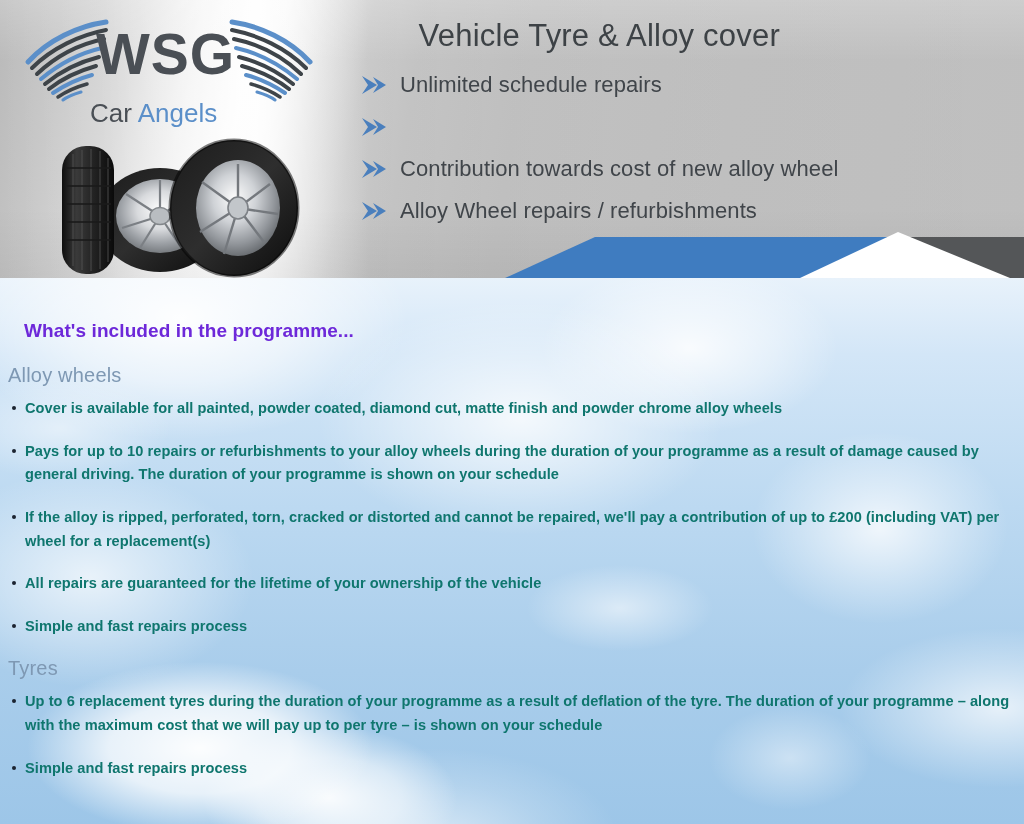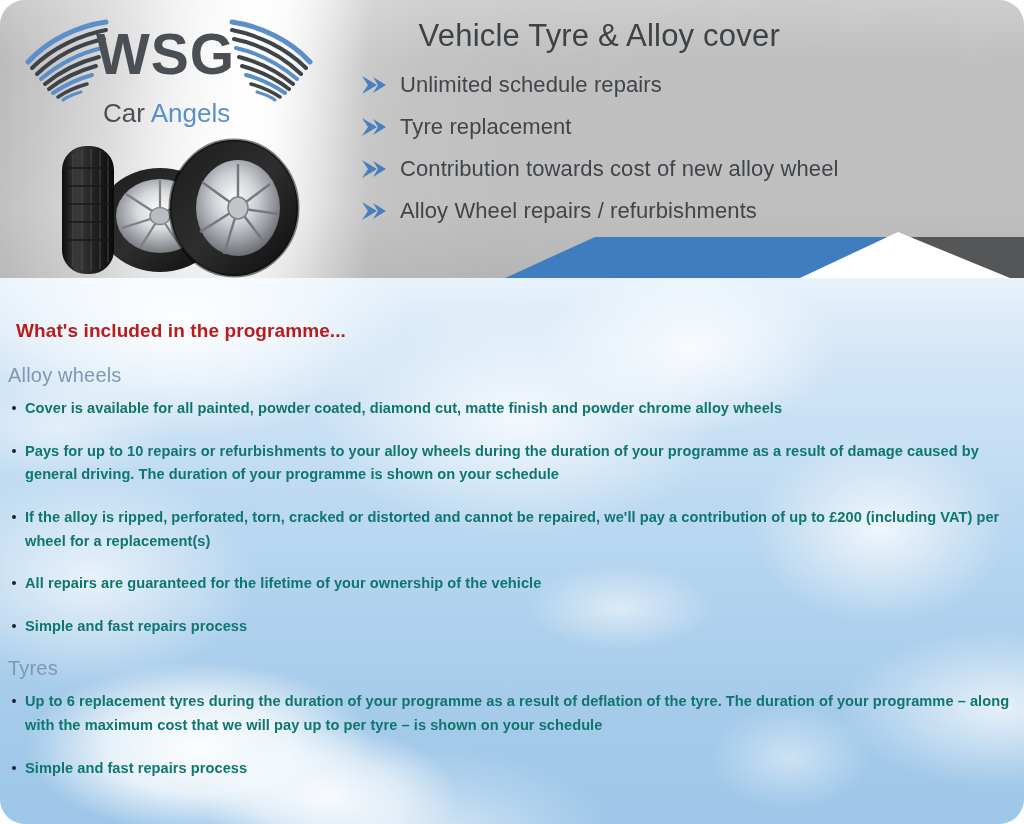--- a/index.html
+++ b/index.html
@@ -10,21 +10,20 @@
     font-family: "Liberation Sans", sans-serif;
     overflow: hidden;
   }
 
   #page {
     position: relative;
     width: 1024px;
     height: 824px;
     background: #cfe3f5;
     overflow: hidden;
-    border-radius: 25px;
   }
 
   
   #sky-bg {
     position: absolute;
     left: 0; top: 278px;
     width: 1024px; height: 546px;
     background:
       radial-gradient(ellipse 240px 120px at 200px 470px, rgba(255,255,255,0.97) 0%, rgba(255,255,255,0.75) 38%, rgba(255,255,255,0) 72%),
       radial-gradient(ellipse 170px 95px at 330px 520px, rgba(255,255,255,0.92) 0%, rgba(255,255,255,0.55) 42%, rgba(255,255,255,0) 75%),
@@ -100,21 +99,21 @@
     left: 96px; top: 26px;
     font-size: 57px;
     font-weight: bold;
     letter-spacing: 1px;
     color: #4a4f55;
     font-family: "Liberation Sans", sans-serif;
     line-height: 1;
   }
   #logo-sub {
     position: absolute;
-    left: 103px; top: 100px;
+    left: 90px; top: 100px;
     font-size: 26px;
     font-family: "Liberation Sans", sans-serif;
     line-height: 1;
     white-space: nowrap;
   }
   #logo-sub .car { color: #4a4f55; }
   #logo-sub .angels { color: #5b8fc9; }
 
   .wing { position: absolute; top: 16px; width: 92px; height: 86px; }
   .wing.left  { left: 18px; }
@@ -176,22 +175,22 @@
     position: absolute;
     left: 0; top: 278px;
     width: 1024px; height: 546px;
     padding: 42px 14px 0 8px;
     z-index: 8;
   }
 
   #content-heading {
     font-size: 19px;
     font-weight: bold;
-    color: #b91c1c;
-    margin: 0 0 22px 8px;
+    color: #6d28d9;
+    margin: 0 0 22px 16px;
     letter-spacing: 0.1px;
   }
 
   .section { margin: 0 0 8px 0; }
 
   .section-heading {
     font-size: 20px;
     color: #7e98b3;
     margin: 0 0 10px 0;
     font-weight: normal;
@@ -347,21 +346,20 @@
           <path d="M13 3 L26 11 L13 19 L18 11 Z" fill="#4a7fbd"></path>
         </svg>
         <span class="feature-text">Unlimited schedule repairs</span>
       </div>
 
       <div class="feature-row">
         <svg class="feature-arrow" viewBox="0 0 30 22">
           <path d="M2 2 L17 11 L2 20 L8 11 Z" fill="#4a7fbd"></path>
           <path d="M13 3 L26 11 L13 19 L18 11 Z" fill="#4a7fbd"></path>
         </svg>
-        <span class="feature-text">Tyre replacement</span>
       </div>
 
       <div class="feature-row">
         <svg class="feature-arrow" viewBox="0 0 30 22">
           <path d="M2 2 L17 11 L2 20 L8 11 Z" fill="#4a7fbd"></path>
           <path d="M13 3 L26 11 L13 19 L18 11 Z" fill="#4a7fbd"></path>
         </svg>
         <span class="feature-text">Contribution towards cost of new alloy wheel</span>
       </div>
 

